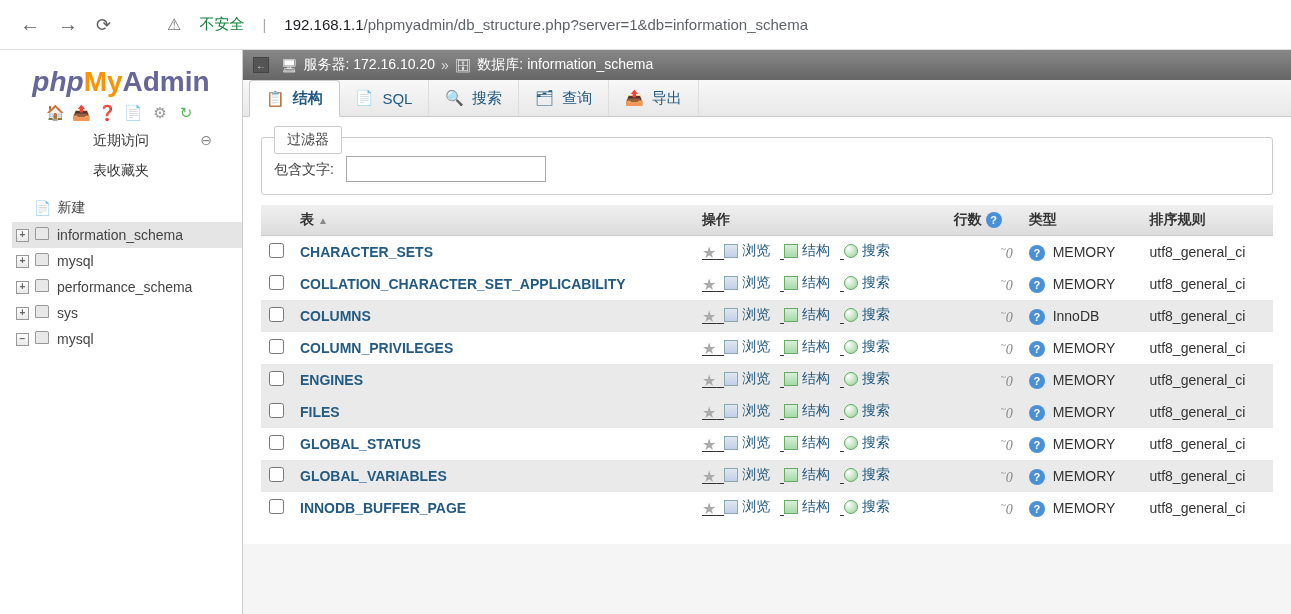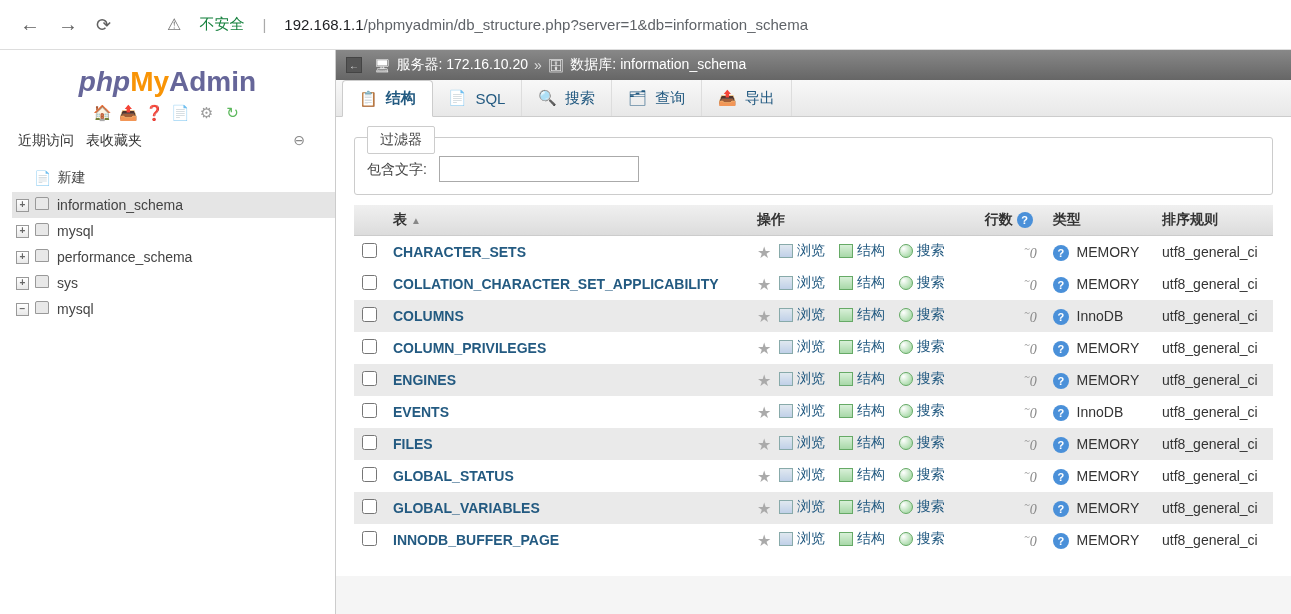--- a/index.html
+++ b/index.html
@@ -9,28 +9,28 @@
 .nav-arrow { font-size: 20px; color: #606060; cursor: pointer; }
 .reload { font-size: 18px; color: #606060; cursor: pointer; }
 .warn-icon { font-size: 16px; color: #777; }
 .unsafe { color: #15803d; font-size: 15px; }
 .pipe { color: #aaa; font-size: 15px; }
 .url { color: #5f6368; font-size: 15px; }
 .url .dark { color: #202124; margin-top: 8px; }
 
 .app { display: flex; height: calc(100% - 50px); }
 
-.sidebar { width: 336px; background: #fff; padding-top: 8px; text-align: center; border-right: 1px solid #ccc; }
+.sidebar { width: 243px; background: #fff; padding-top: 8px; text-align: center; border-right: 1px solid #ccc; }
 .logo { font-family: Arial, sans-serif; font-size: 28px; font-weight: bold; margin: 8px 0 4px; }
 .logo .php { color: #666699; font-style: italic; }
 .logo .my { color: #f89406; }
 .logo .admin { color: #666699; }
 .icon-row { display: flex; justify-content: center; gap: 8px; margin: 6px 0 10px; }
 .icon-row span { width: 18px; height: 18px; display: inline-flex; align-items: center; justify-content: center; font-size: 15px; }
-.tab-row { display: flex; justify-content: flex-start; gap: 12px; padding: 0 18px 8px; font-size: 14px; color: #333; position: relative; }
+.tab-row { display: flex; justify-content: flex-start; gap: 12px; padding: 0 18px 8px; font-size: 14px; color: #333; position: relative; flex-direction: column; }
 .tab-row .link-icon { position: absolute; right: 30px; color: #888; }
 .tree { text-align: left; padding: 6px 0 0 12px; font-size: 14px; }
 .tree-item { display: flex; align-items: center; gap: 6px; padding: 5px 4px; cursor: pointer; }
 .tree-item.new { padding-left: 22px; }
 .tree-item.active { background: #e5e5e5; }
 .expand-box { width: 13px; height: 13px; border: 1px solid #999; background: linear-gradient(#fff,#e8e8e8); display: inline-flex; align-items: center; justify-content: center; font-size: 10px; font-weight: bold; color: #666; line-height: 1; }
 .db-icon { width: 16px; height: 16px; display: inline-block; }
 .db-icon::before { content: ""; display: block; width: 12px; height: 11px; border: 1px solid #999; border-radius: 2px 2px 0 0; background: #e8e8e8; }
 
 .main { flex: 1; background: #f5f5f5; overflow: hidden; }
@@ -52,21 +52,21 @@
 
 .tbl { width: 100%; border-collapse: collapse; font-size: 14px; }
 .tbl th { background: linear-gradient(#f0f0f0,#dcdcdc); text-align: left; padding: 6px 8px; font-weight: bold; color: #333; border-bottom: 1px solid #ccc; }
 .tbl th .sort { font-size: 10px; color: #888; margin-left: 4px; }
 .tbl td { padding: 6px 8px; color: #333; }
 .tbl tr.odd td { background: #fff; }
 .tbl tr.even td { background: #eaeaea; }
 .tbl .chk { width: 30px; }
 .tbl input[type=checkbox] { width: 15px; height: 15px; }
 .tbl .name a { color: #235a81; font-weight: bold; text-decoration: none; }
-.tbl .op { white-space: nowrap; }
+.tbl .op { white-space: nowrap; text-decoration: underline; }
 .tbl .op a { color: #235a81; text-decoration: none; margin-right: 10px; display: inline-flex; align-items: center; gap: 4px; }
 .tbl .rows { text-align: right; color: #888; font-style: italic; font-family: Georgia, serif; }
 .tbl .rows sup { font-size: 10px; vertical-align: super; }
 .help-icon { display: inline-block; width: 16px; height: 16px; background: #4a90d9; color: #fff; border-radius: 50%; text-align: center; font-size: 11px; font-weight: bold; line-height: 16px; }
 .star { color: #aaa; font-size: 16px; }
 .ico { display: inline-block; width: 14px; height: 14px; }
 .ico-browse { background: linear-gradient(#e0e8f0,#c0d0e8); border: 1px solid #8aa; }
 .ico-struct { background: linear-gradient(#d8f0d8,#a8d8a8); border: 1px solid #6a6; }
 .ico-search { background: radial-gradient(circle at 30% 30%, #fff, #8fcf8f); border-radius: 50%; border: 1px solid #6a6; }
 </style>
@@ -247,33 +247,20 @@
     <td class="op">
       <span class="star">★</span>&nbsp;
       <a href="#"><span class="ico ico-browse"></span>浏览</a>
       <a href="#"><span class="ico ico-struct"></span>结构</a>
       <a href="#"><span class="ico ico-search"></span>搜索</a>
     </td>
     <td class="rows"><sup>~</sup>0</td>
     <td><span class="help-icon">?</span>&nbsp;&nbsp;MEMORY</td>
     <td>utf8_general_ci</td>
             </tr>
-            <tr class="odd">
-    <td class="chk"><input type="checkbox" style=""></td>
-    <td class="name"><a href="#">EVENTS</a></td>
-    <td class="op">
-      <span class="star">★</span>&nbsp;
-      <a href="#"><span class="ico ico-browse"></span>浏览</a>
-      <a href="#"><span class="ico ico-struct"></span>结构</a>
-      <a href="#"><span class="ico ico-search"></span>搜索</a>
-    </td>
-    <td class="rows"><sup>~</sup>0</td>
-    <td><span class="help-icon">?</span>&nbsp;&nbsp;InnoDB</td>
-    <td>utf8_general_ci</td>
-            </tr>
             <tr class="even">
     <td class="chk"><input type="checkbox" style=""></td>
     <td class="name"><a href="#">FILES</a></td>
     <td class="op">
       <span class="star">★</span>&nbsp;
       <a href="#"><span class="ico ico-browse"></span>浏览</a>
       <a href="#"><span class="ico ico-struct"></span>结构</a>
       <a href="#"><span class="ico ico-search"></span>搜索</a>
     </td>
     <td class="rows"><sup>~</sup>0</td>

